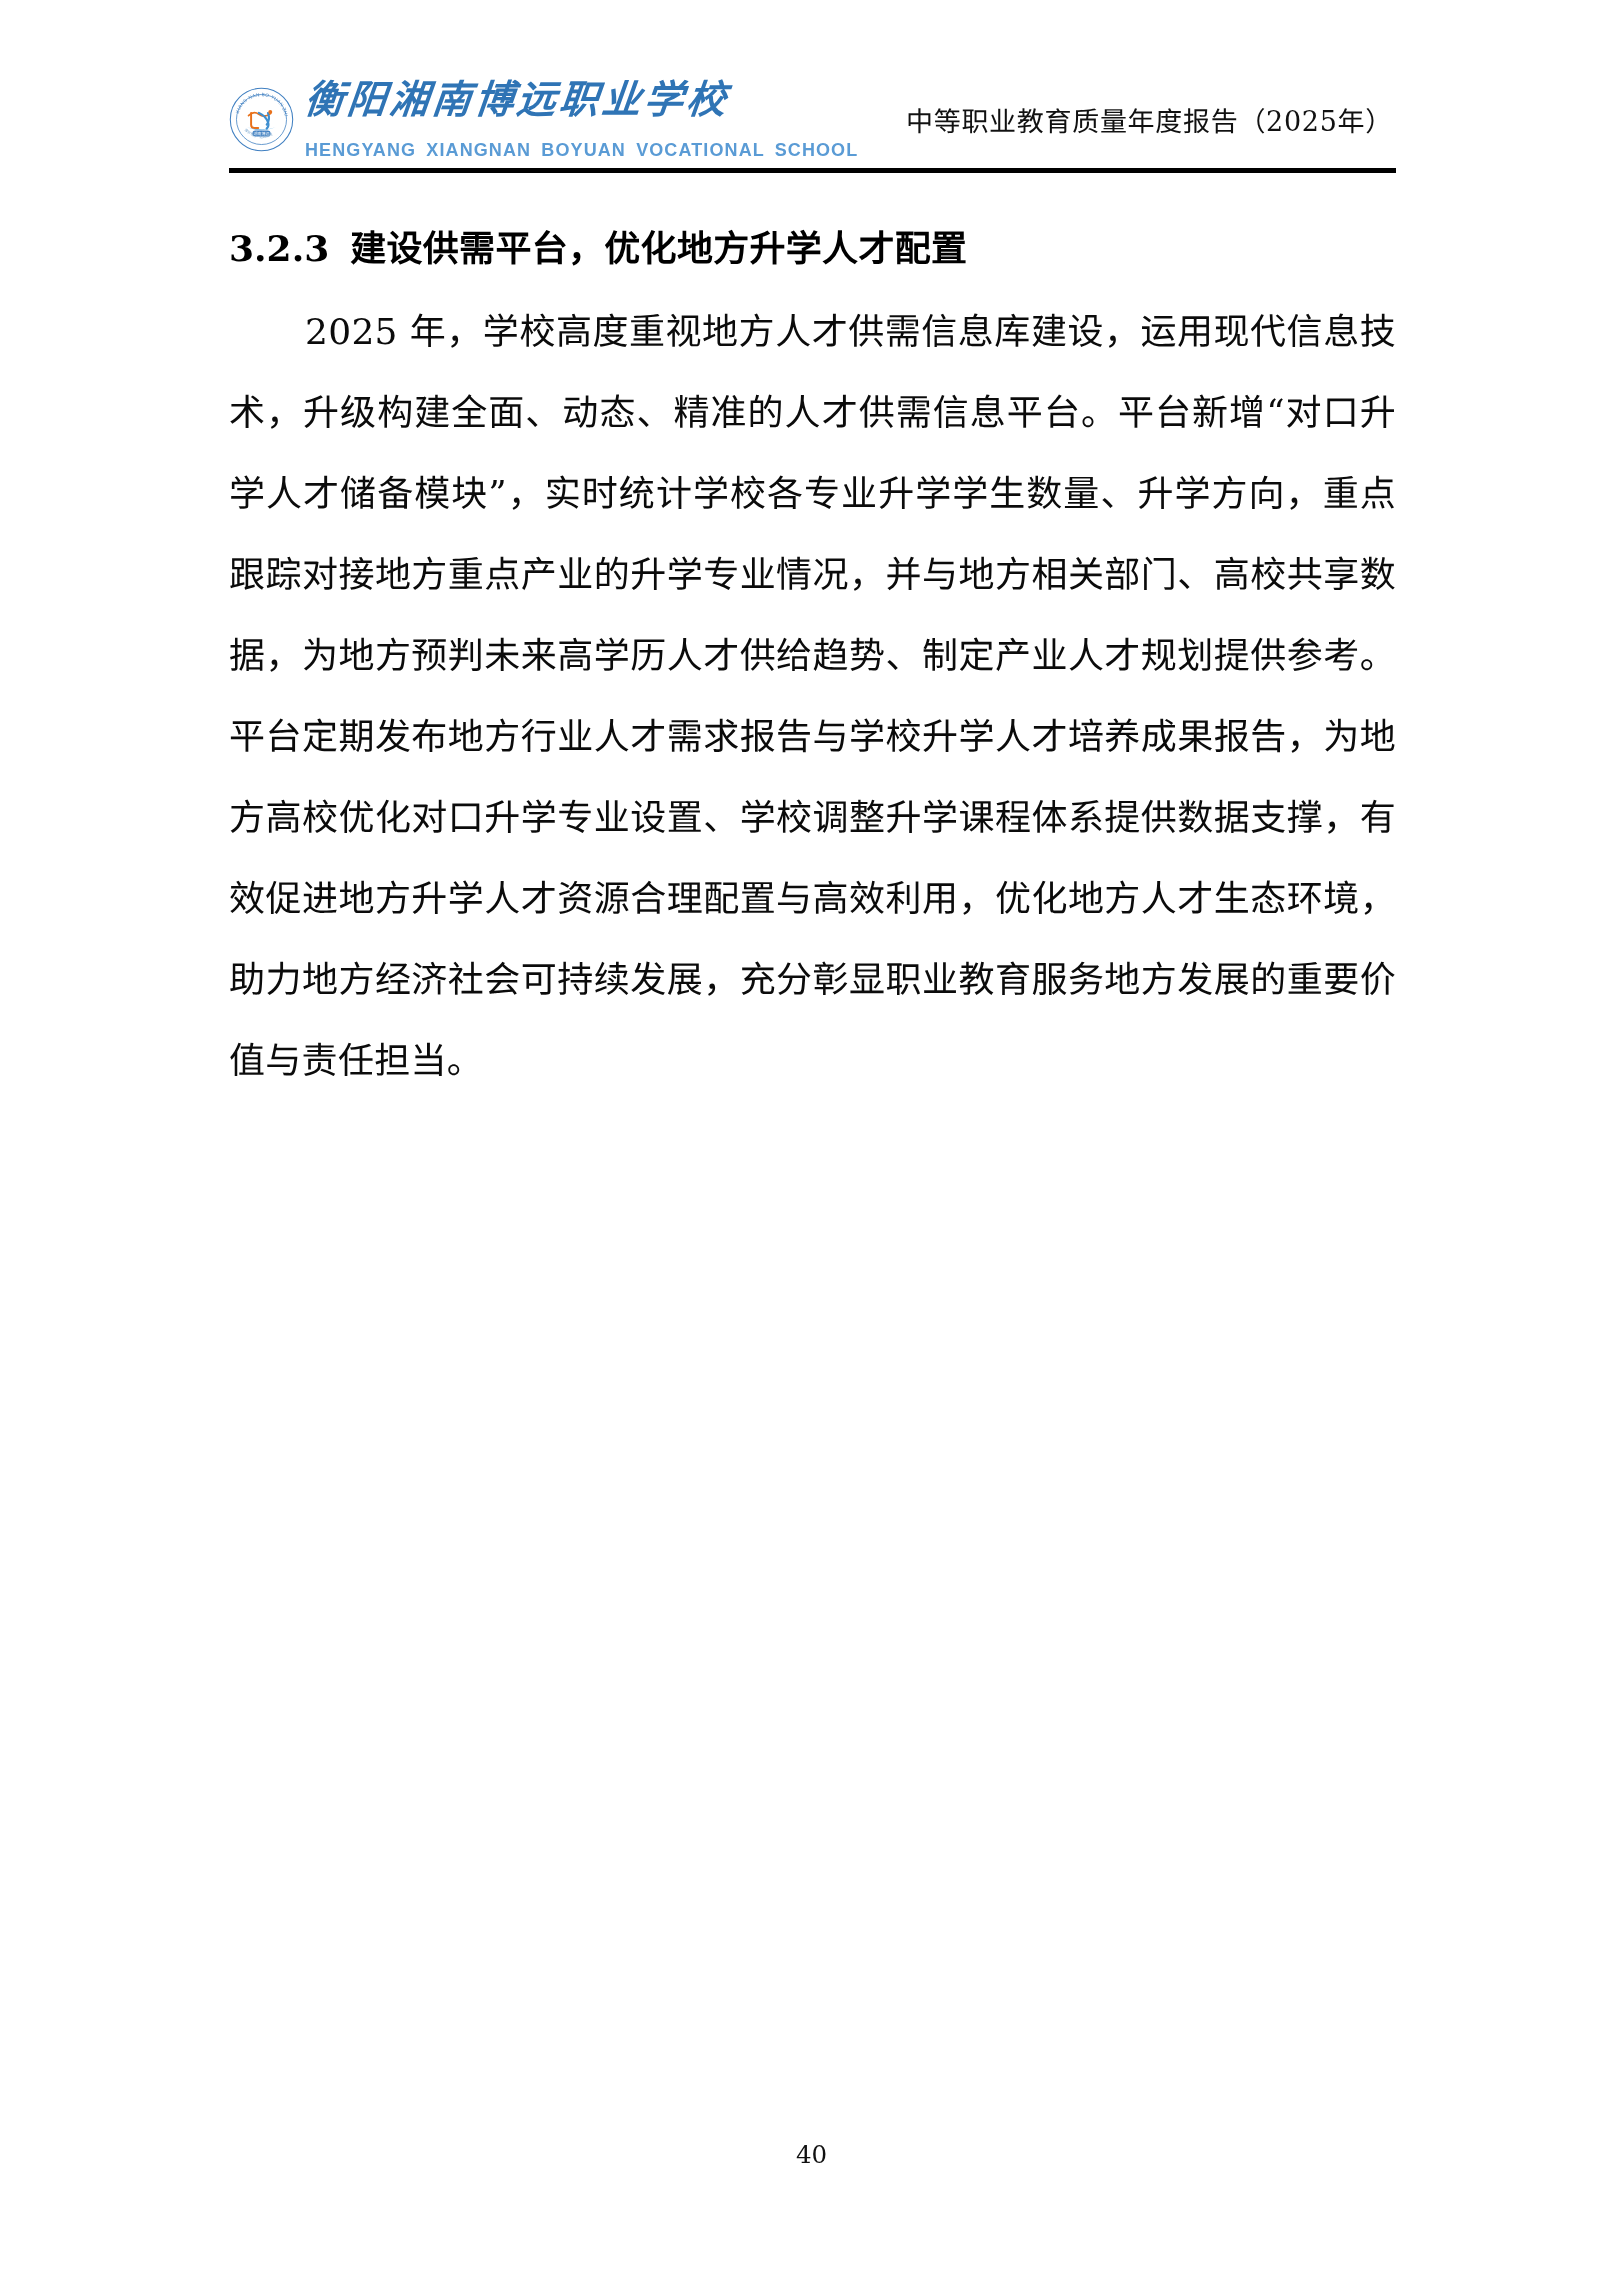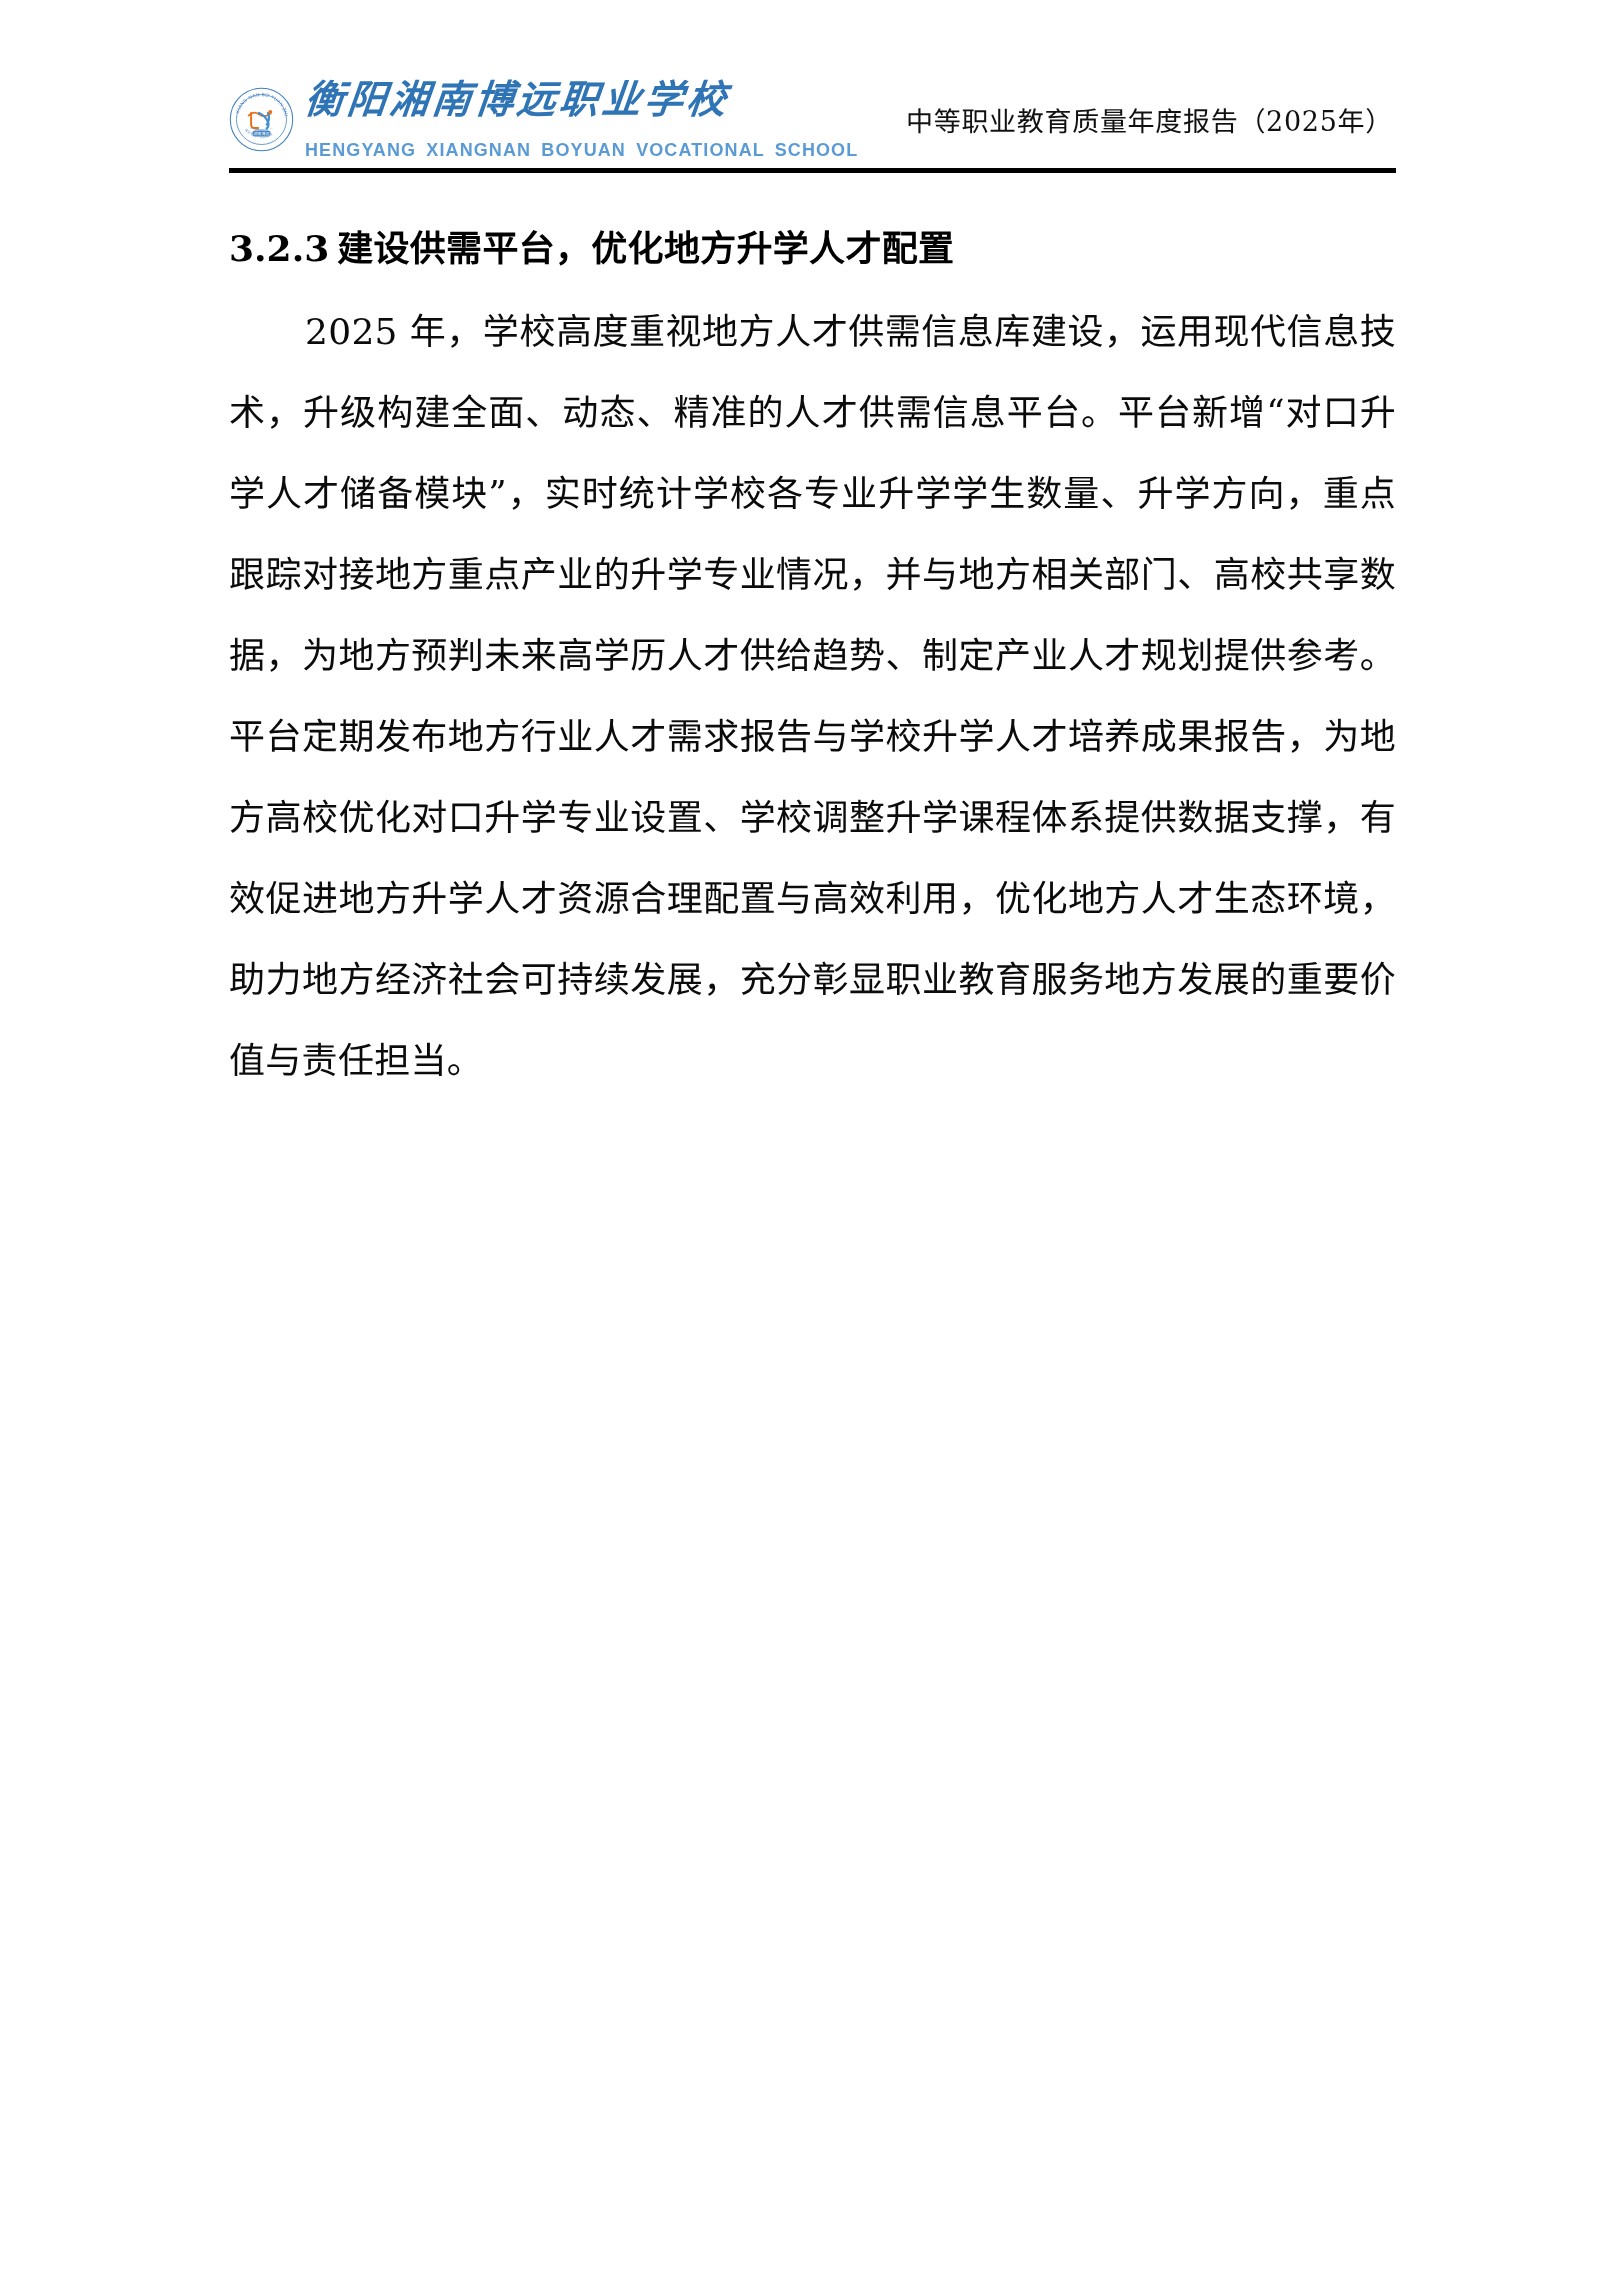--- a/index.html
+++ b/index.html
@@ -113,21 +113,21 @@
   .h3 {
     font-family: "DejaVu Serif", "Liberation Serif", serif;
     font-weight: 700;
     font-size: 36px;
     line-height: 81px;
     margin: 12.3px 0 1.4px 0;
     color: #000000;
     letter-spacing: 0.3px;
   }
   .h3 .num {
-    margin-right: 8px;
+    margin-right: 21px;
     letter-spacing: 0px;
   }
 
   
   .page-number {
     position: absolute;
     left: 0;
     right: 0;
     top: 2140px;
     text-align: center;
@@ -181,15 +181,16 @@
 
 
     <h3 class="h3">
       <span class="num">3.2.3</span><span>建设供需平台，优化地方升学人才配置</span>
     </h3>
 
     <p class="para indent">2025 年，学校高度重视地方人才供需信息库建设，运用现代信息技术，升级构建全面、动态、精准的人才供需信息平台。平台新增“对口升学人才储备模块”，实时统计学校各专业升学学生数量、升学方向，重点跟踪对接地方重点产业的升学专业情况，并与地方相关部门、高校共享数据，为地方预判未来高学历人才供给趋势、制定产业人才规划提供参考。平台定期发布地方行业人才需求报告与学校升学人才培养成果报告，为地方高校优化对口升学专业设置、学校调整升学课程体系提供数据支撑，有效促进地方升学人才资源合理配置与高效利用，优化地方人才生态环境，助力地方经济社会可持续发展，充分彰显职业教育服务地方发展的重要价值与责任担当。</p>
 
   </div>
 
+  <div class="page-number">40</div>
 
 </div>
 
 
 </body></html>

